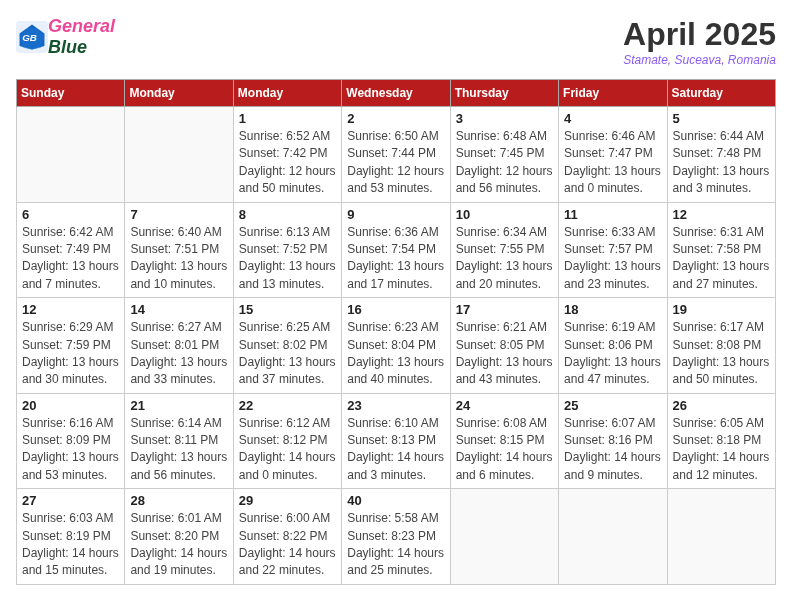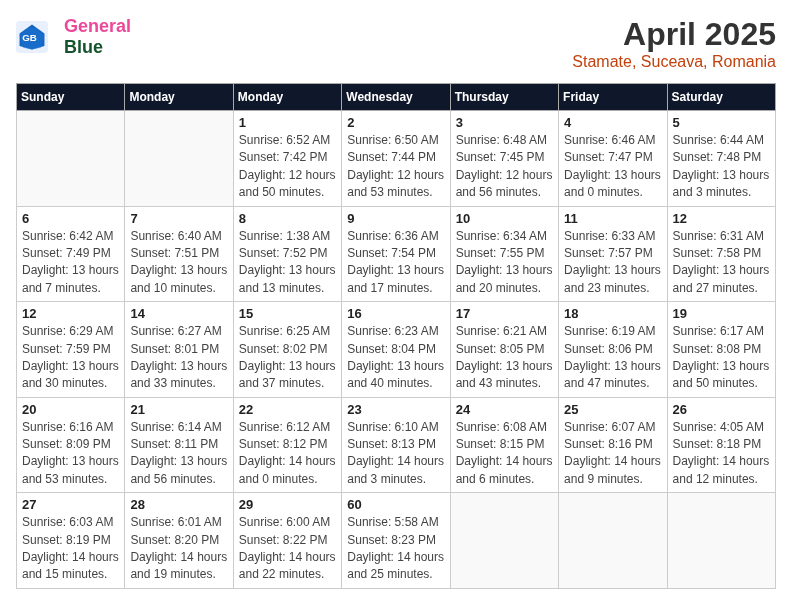--- a/index.html
+++ b/index.html
@@ -12,45 +12,47 @@
     }
     .header-area {
       display: flex;
       justify-content: space-between;
       align-items: flex-start;
       margin-bottom: 12px;
     }
     .logo {
       display: flex;
       align-items: center;
-      gap: 16px;
+      gap: 0;
+      font-style: italic;
     }
     .logo-icon {
       width: 32px;
       height: 32px;
     }
     .title-area {
-      text-align: right;
+      text-align: center;
     }
     .month-title {
       font-size: 32px;
       font-weight: bold;
       color: #333;
     }
     .location-title {
-      font-size: 16px;
-      color: #c2410c;
+      font-size: 12px;
+      color: #8b5cf6;
+      font-style: italic;
     }
     table {
       width: 100%;
       border-collapse: collapse;
       table-layout: fixed;
     }
     th {
-      background-color: #0f172a;
+      background-color: #b91c1c;
       color: #fff;
       font-size: 12px;
       font-weight: bold;
       padding: 6px 4px;
       text-align: left;
       border: 1px solid #aaa;
     }
     td {
       border: 1px solid #ccc;
       vertical-align: top;
@@ -155,21 +157,21 @@
 Daylight: 13 hours and 7 minutes.</div>
         </td>
         <td>
           <span class="day-number">7</span>
           <div class="day-info">Sunrise: 6:40 AM
 Sunset: 7:51 PM
 Daylight: 13 hours and 10 minutes.</div>
         </td>
         <td>
           <span class="day-number">8</span>
-          <div class="day-info">Sunrise: 1:38 AM
+          <div class="day-info">Sunrise: 6:13 AM
 Sunset: 7:52 PM
 Daylight: 13 hours and 13 minutes.</div>
         </td>
         <td>
           <span class="day-number">9</span>
           <div class="day-info">Sunrise: 6:36 AM
 Sunset: 7:54 PM
 Daylight: 13 hours and 17 minutes.</div>
         </td>
         <td>
@@ -267,21 +269,21 @@
 Daylight: 14 hours and 6 minutes.</div>
         </td>
         <td>
           <span class="day-number">25</span>
           <div class="day-info">Sunrise: 6:07 AM
 Sunset: 8:16 PM
 Daylight: 14 hours and 9 minutes.</div>
         </td>
         <td>
           <span class="day-number">26</span>
-          <div class="day-info">Sunrise: 4:05 AM
+          <div class="day-info">Sunrise: 6:05 AM
 Sunset: 8:18 PM
 Daylight: 14 hours and 12 minutes.</div>
         </td>
       </tr>
       <tr>
         <td>
           <span class="day-number">27</span>
           <div class="day-info">Sunrise: 6:03 AM
 Sunset: 8:19 PM
 Daylight: 14 hours and 15 minutes.</div>
@@ -292,21 +294,21 @@
 Sunset: 8:20 PM
 Daylight: 14 hours and 19 minutes.</div>
         </td>
         <td>
           <span class="day-number">29</span>
           <div class="day-info">Sunrise: 6:00 AM
 Sunset: 8:22 PM
 Daylight: 14 hours and 22 minutes.</div>
         </td>
         <td>
-          <span class="day-number">60</span>
+          <span class="day-number">40</span>
           <div class="day-info">Sunrise: 5:58 AM
 Sunset: 8:23 PM
 Daylight: 14 hours and 25 minutes.</div>
         </td>
         <td class="empty"></td>
         <td class="empty"></td>
         <td class="empty"></td>
       </tr>
     </tbody>
 </table>

